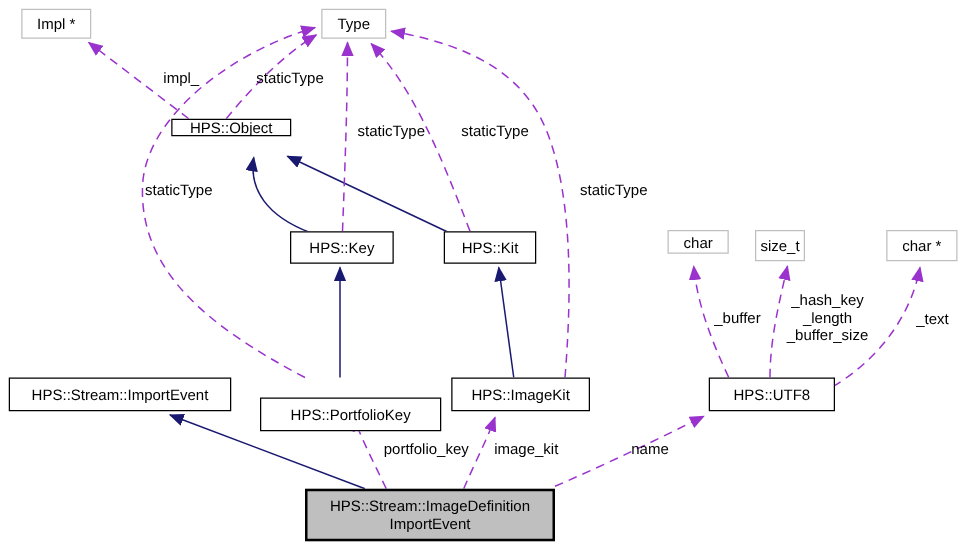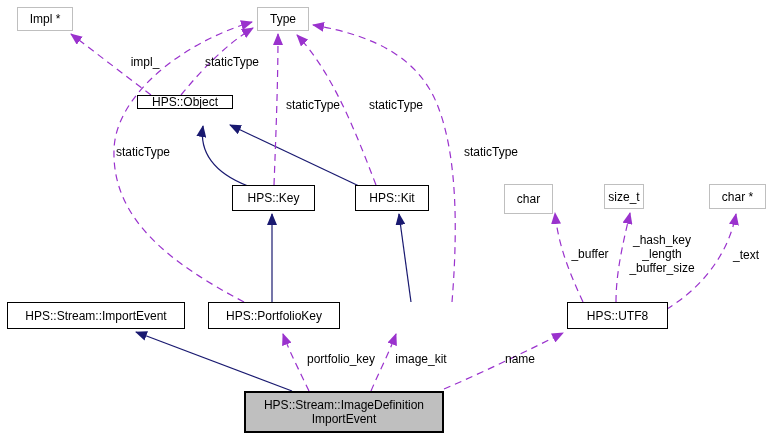--- a/index.html
+++ b/index.html
@@ -58,25 +58,26 @@
     <path class="eu" d="M 309 391 C 300 372, 290 353, 283 334" marker-end="url(#ap)"></path>
     <path class="eu" d="M 371 391 C 379 372, 389 353, 396 334" marker-end="url(#ap)"></path>
     <path class="eu" d="M 444 389 C 486 371, 531 349, 563 333" marker-end="url(#ap)"></path>
   </svg>
 
   <div class="node undoc" style="left:17px;top:7px;width:56px;height:24px">Impl *</div>
   <div class="node undoc" style="left:257px;top:7px;width:52px;height:24px">Type</div>
   <div class="node" style="left:137px;top:95px;width:96px;height:14px">HPS::Object</div>
   <div class="node" style="left:355px;top:185px;width:74px;height:26px">HPS::Kit</div>
   <div class="node" style="left:232px;top:185px;width:83px;height:26px">HPS::Key</div>
-  <div class="node undoc" style="left:504px;top:184px;width:49px;height:30px">char</div>
+  <div class="node undoc" style="left:534px;top:184px;width:49px;height:19px">char</div>
   <div class="node undoc" style="left:604px;top:184px;width:40px;height:25px">size_t</div>
   <div class="node" style="left:7px;top:302px;width:178px;height:27px">HPS::Stream::ImportEvent</div>
   <div class="node undoc" style="left:709px;top:184px;width:57px;height:25px">char *</div>
-  <div class="node" style="left:208px;top:302px;width:132px;height:27px">HPS::PortfolioKey</div>
+  <div class="node" style="left:208px;top:318px;width:145px;height:27px">HPS::PortfolioKey</div>
+  <div class="node" style="left:361px;top:302px;width:111px;height:27px">HPS::ImageKit</div>
   <div class="node" style="left:567px;top:302px;width:101px;height:27px">HPS::UTF8</div>
   <div class="node main" style="left:244px;top:391px;width:200px;height:42px">
     <span>HPS::Stream::ImageDefinition</span>
     <span>ImportEvent</span>
   </div>
 
   <span class="elabel" style="left:145px;top:56px">impl_</span>
   <span class="elabel" style="left:232px;top:56px">staticType</span>
   <span class="elabel" style="left:313px;top:99px">staticType</span>
   <span class="elabel" style="left:396px;top:99px">staticType</span>

